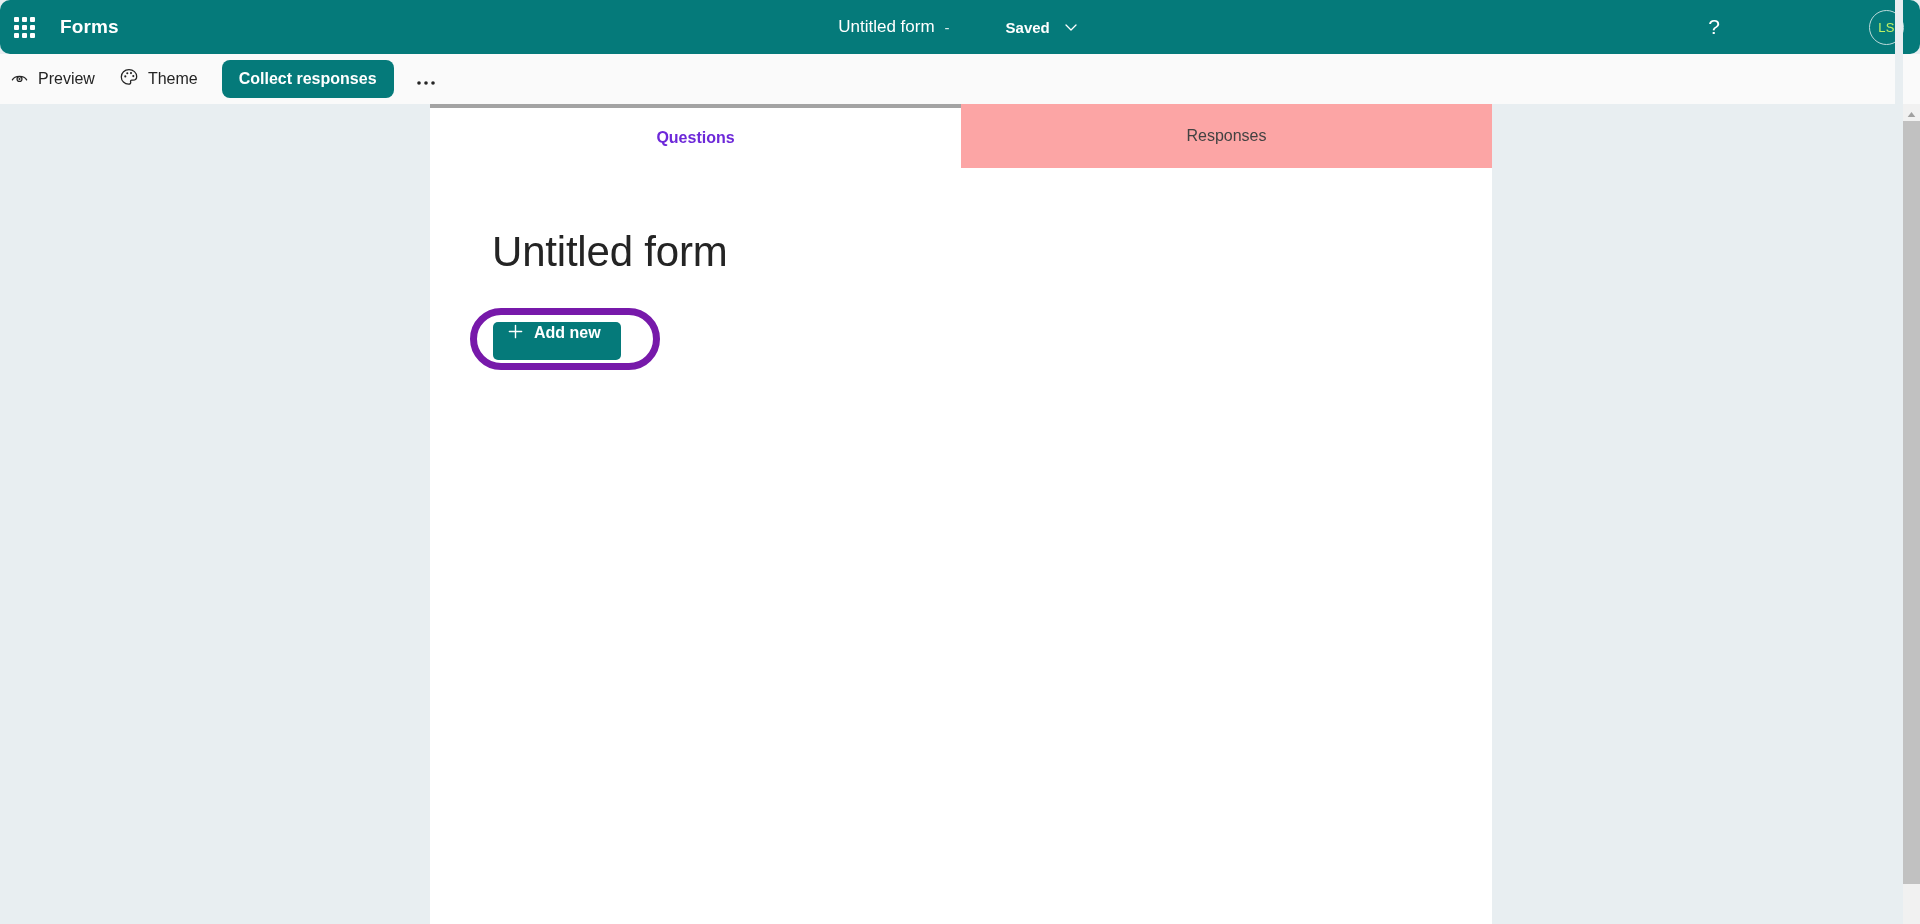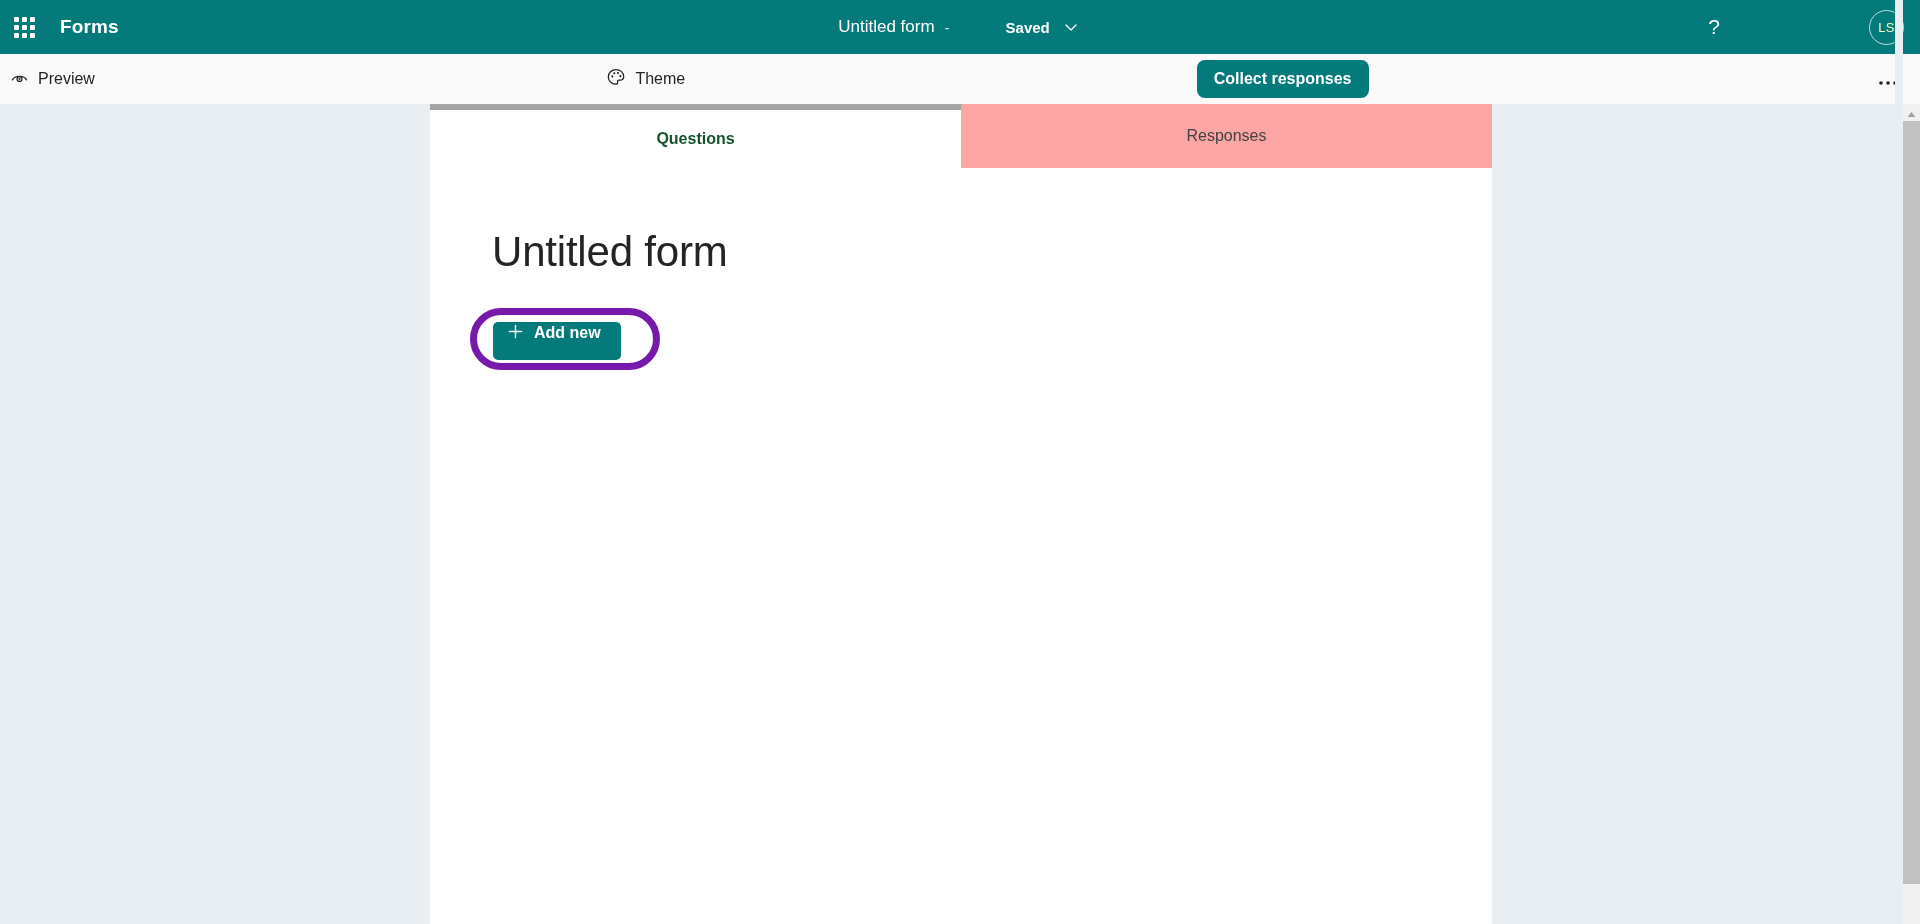--- a/index.html
+++ b/index.html
@@ -17,20 +17,21 @@
 
   
   .header {
     position: absolute;
     top: 0; left: 0;
     width: 1920px;
     height: 54px;
     background: #057a7a;
     display: flex;
     align-items: center;
+    border-radius: 10px;
   }
   .waffle {
     width: 48px;
     height: 54px;
     display: flex;
     align-items: center;
     justify-content: center;
     cursor: pointer;
   }
   .waffle-grid {
@@ -104,37 +105,37 @@
     color: #ffffff;
     font-size: 21px;
     cursor: pointer;
     border-radius: 4px;
   }
   .avatar {
     width: 33px; height: 33px;
     margin-left: 129px;
     border-radius: 50%;
     border: 1px solid #bcdada;
-    color: #fef9c3;
+    color: #bef264;
     font-size: 13px;
     letter-spacing: .4px;
     display: flex; align-items: center; justify-content: center;
     cursor: pointer;
   }
 
   
   .toolbar {
     position: absolute;
     top: 54px; left: 0;
     width: 1920px;
     height: 50px;
     background: #fafafa;
     display: flex;
     align-items: center;
-    justify-content: space-between;
+    justify-content: flex-start;
     padding-right: 14px;
     box-sizing: border-box;
     gap: 4px;
   }
   .tb-item {
     display: flex;
     align-items: center;
     gap: 9px;
     height: 34px;
     padding: 0 10px;
@@ -201,23 +202,23 @@
     justify-content: center;
     font-size: 16px;
     cursor: pointer;
     box-sizing: border-box;
     background: #ffffff;
     color: #424242;
     position: relative;
   }
   .tab.questions {
     width: 531px;
-    color: #14532d;
+    color: #6d28d9;
     font-weight: 600;
-    border-top: 6px solid #a3a3a3;
+    border-top: 4px solid #a3a3a3;
   }
   .tab.responses {
     width: 531px;
     background: #fca5a5;
     color: #424242;
   }
 
   .form-body {
     position: absolute;
     top: 64px;

